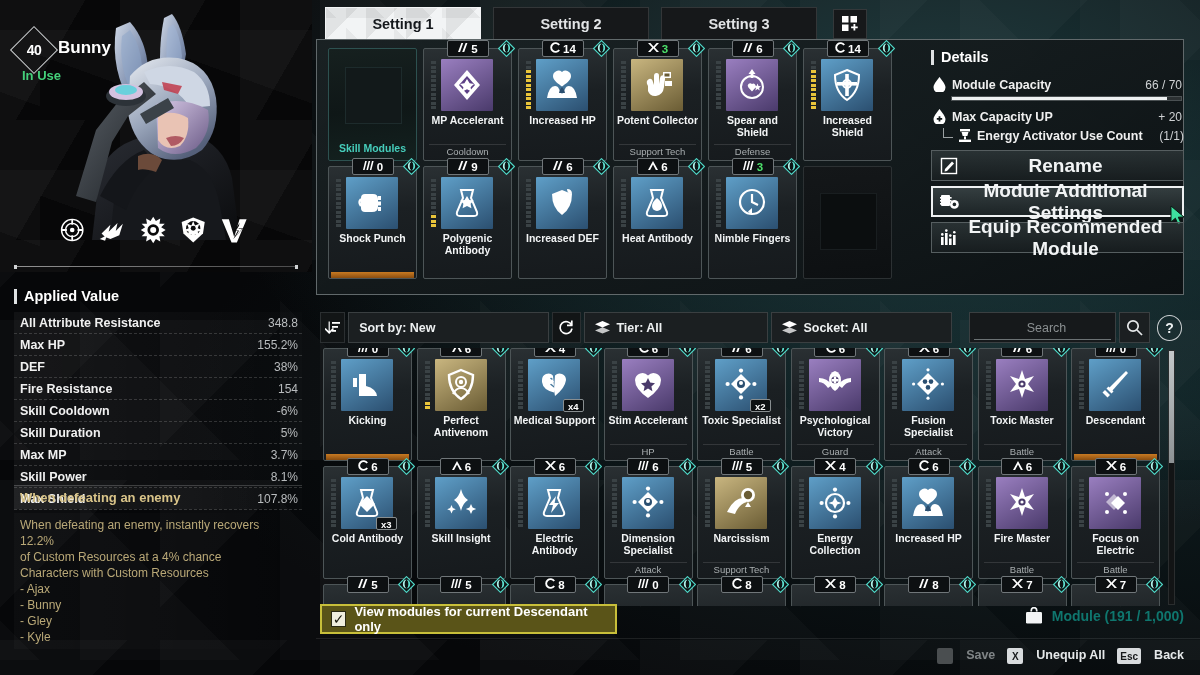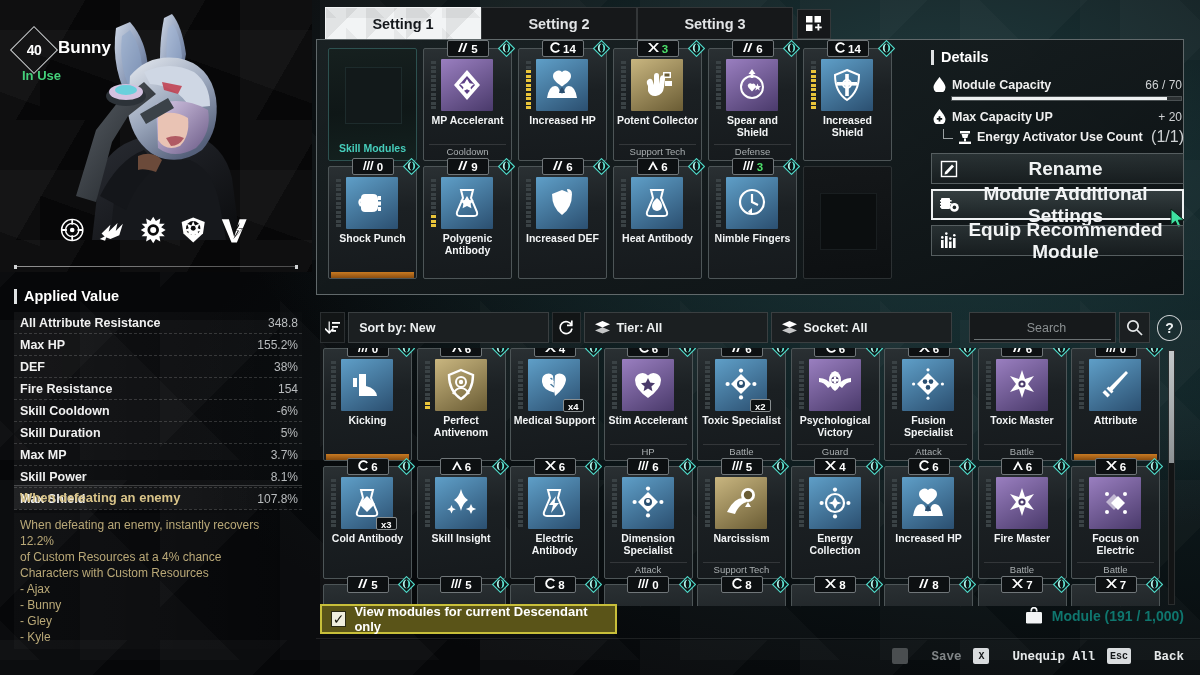--- a/index.html
+++ b/index.html
@@ -64,21 +64,21 @@
   .stat-row .v { color:#b9bcbe; font-size:12px; }
 
   .effect-block { position:absolute; left:14px; top:485px; width:288px; }
   .effect-title { font-size:13px; font-weight:700; color:#d9c489; padding:4px 0 4px 6px;
     border-top:1px solid rgba(255,255,255,.18);
     background:linear-gradient(90deg, rgba(255,255,255,.05), transparent); }
   .effect-body { margin-top:4px; padding:4px 6px; font-size:12px; line-height:16px; color:#b9a877;
     background:linear-gradient(90deg, rgba(255,255,255,.025), transparent); }
 
   
-  .tabs { position:absolute; left:325px; top:6px; height:33px; display:flex; align-items:flex-end; gap:0; }
+  .tabs { position:absolute; left:325px; top:6px; height:33px; display:flex; align-items:flex-end; gap:12px; }
   .tab { width:156px; height:32px; display:flex; align-items:center; justify-content:center;
     font-size:14.5px; font-weight:700; color:#e2e4e6;
     background:#16181a; border:1px solid #333638; border-bottom:none; }
   .tab.active { color:#14181c;
     background:
       linear-gradient(135deg, rgba(0,0,0,.07) 0 40%, transparent 40%) 0 0/40px 40px,
       linear-gradient(45deg, rgba(0,0,0,.05) 0 40%, transparent 40%) 20px 10px/48px 48px,
       #f2f4f5;
     border-color:#f2f4f5; }
   .tab-add { width:34px; height:30px; margin-left:4px; display:flex; align-items:center; justify-content:center;
@@ -138,21 +138,21 @@
   .det-rows { margin-top:10px; }
   .det-row { display:flex; align-items:center; gap:6px; font-size:12.5px; font-weight:700; color:#f0f0f0;
     padding:2px 2px; }
   .det-row .val { margin-left:auto; font-weight:400; color:#cfd2d4; font-size:12px; }
   .det-row svg { flex:none; }
   .cap-bar { position:relative; height:5px; margin:2px 2px 6px 20px;
     background:#2c3133; border:1px solid #4a5052; }
   .cap-bar i { position:absolute; left:0; top:0; bottom:0; background:#eef1f2; }
   .det-sub { display:flex; align-items:center; gap:5px; font-size:12.5px; font-weight:700; color:#f0f0f0; padding:2px 0 2px 12px; }
   .det-sub .elbow { width:10px; height:10px; border-left:1px solid #9aa0a2; border-bottom:1px solid #9aa0a2; margin-top:-6px; }
-  .det-sub .val { margin-left:auto; font-weight:400; color:#cfd2d4; font-size:16px; }
+  .det-sub .val { margin-left:auto; font-weight:400; color:#cfd2d4; font-size:12px; }
 
   .det-btn { position:relative; display:flex; align-items:center; height:31px; margin-top:5px;
     background:linear-gradient(180deg, rgba(60,70,72,.55), rgba(26,32,34,.7));
     border:1px solid #565e60; }
   .det-btn.sel { border:2px solid #eef1f2; background:linear-gradient(180deg, rgba(76,88,90,.6), rgba(32,40,42,.75)); }
   .det-btn .ic { width:34px; display:flex; align-items:center; justify-content:center; }
   .det-btn .lb { flex:1; text-align:center; font-size:19px; font-weight:700; color:#f2f4f5; padding-right:18px; }
   .cursor { position:absolute; right:-6px; bottom:-12px; width:18px; height:22px; }
 
   
@@ -189,21 +189,21 @@
     display:flex; align-items:center; gap:8px; padding:0 9px;
     background:#5a5418; border:2px solid #c8bf3a; }
   .chk-box .tick { width:16px; height:16px; background:#efeede; border:1px solid #2a2a14;
     display:flex; align-items:center; justify-content:center; font-size:14px; color:#16160a; line-height:1; }
   .chk-box .lb { font-size:13px; font-weight:700; color:#fff; }
 
   .mod-count { position:absolute; right:16px; top:607px; display:flex; align-items:center; gap:8px;
     font-size:14px; font-weight:700; color:#0f766e; }
 
   .hints { position:absolute; right:16px; top:648px; display:flex; align-items:center; gap:12px; font-size:12.5px; }
-  .hint { display:flex; align-items:flex-end; gap:23px;font-family:Liberation Mono, monospace; }
+  .hint { display:flex; align-items:flex-start; gap:13px; }
   .key { min-width:16px; height:16px; padding:0 3px; display:flex; align-items:center; justify-content:center;
     background:#d9dcde; color:#16181a; font-size:10px; font-weight:700; border-radius:2px; }
   .key.dim { background:#4a4e50; color:#8d9294; }
   .hint .t { color:#e6e9ea; font-weight:700; }
   .hint.dim .t { color:#808587; }
   .bottom-rule { position:absolute; left:316px; right:0; top:638px; height:1px; background:rgba(255,255,255,.09); }
 </style>
 </head>
 <body>
 
@@ -1291,21 +1291,21 @@
               <i class=""></i>
               <i class=""></i>
             </span>
             <span class="art blue">
               <svg viewBox="0 0 34 34">
                 <path d="M28 3 L30 5 L14 23 L11 20 Z" fill="#fff"></path>
                 <path d="M7 22 l5 5 -2.5 2.5 -5-5z" fill="#fff"></path>
                 <path d="M10.5 18.5 l5 5 -2 2 -5-5z" fill="#fff"></path>
               </svg>
             </span>
-            <span class="nm">Attribute</span>
+            <span class="nm">Descendant</span>
             <span class="eqbar"></span>
           </div>
         </div>
         <div class="cell">
           <div class="mod">
             <span class="cap">
               <span class="sock"><svg width="12" height="11" viewBox="0 0 12 11" fill="none" stroke="#fff" stroke-width="1.9">
                   <path d="M10.2 3 A4.4 4.4 0 1 0 10.2 8"></path>
                 </svg></span>
               <span class="num">6</span>

